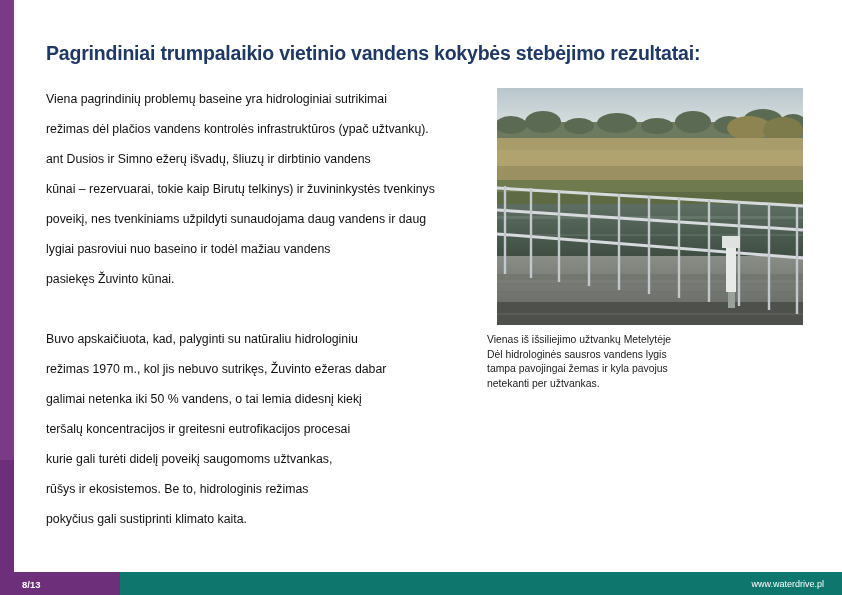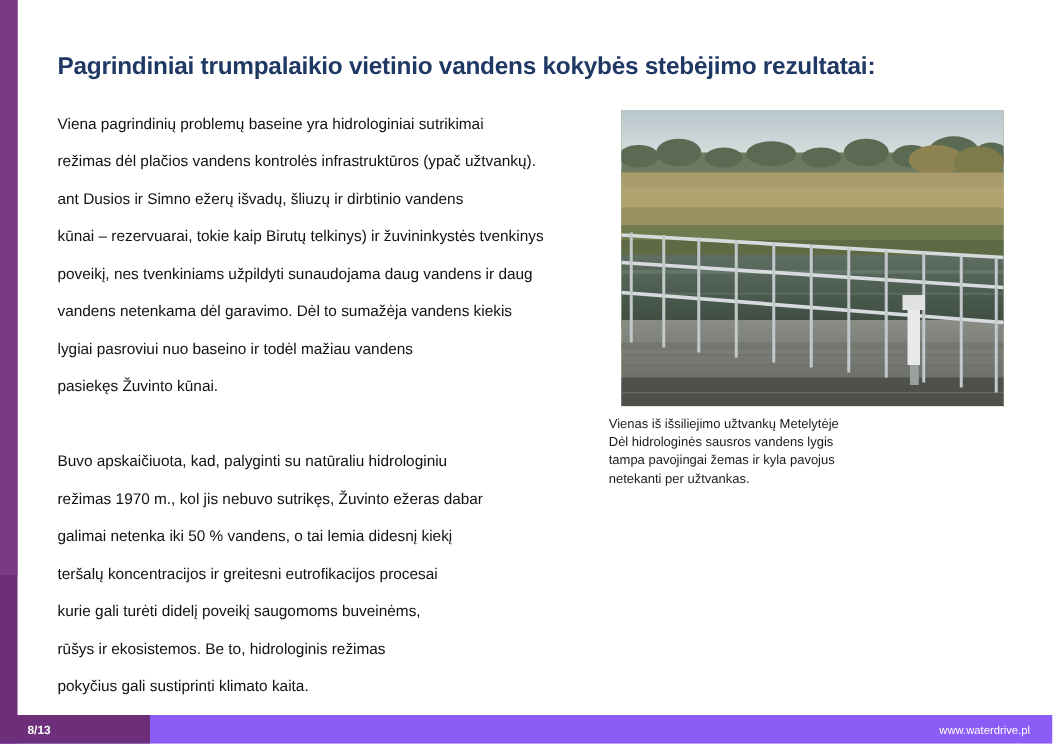--- a/index.html
+++ b/index.html
@@ -86,21 +86,21 @@
   }
   .caption div {
     white-space: nowrap;
   }
   .footer {
     position: absolute;
     left: 0;
     bottom: 0;
     width: 842px;
     height: 23px;
-    background: #8b5cf6;
+    background: #0f766e;
   }
   .footer-left {
     position: absolute;
     left: 0;
     bottom: 0;
     width: 120px;
     height: 23px;
     background: #6d2f7a;
   }
   .page-num {
@@ -130,29 +130,28 @@
   </div>
 
   <div class="title">Pagrindiniai trumpalaikio vietinio vandens kokybės stebėjimo rezultatai:</div>
 
   <div class="body-text">
     <p>Viena pagrindinių problemų baseine yra hidrologiniai sutrikimai</p>
     <p>režimas dėl plačios vandens kontrolės infrastruktūros (ypač užtvankų).</p>
     <p>ant Dusios ir Simno ežerų išvadų, šliuzų ir dirbtinio vandens</p>
     <p>kūnai – rezervuarai, tokie kaip Birutų telkinys) ir žuvininkystės tvenkinys</p>
     <p>poveikį, nes tvenkiniams užpildyti sunaudojama daug vandens ir daug</p>
-    <p>vandens netenkama dėl garavimo. Dėl to sumažėja vandens kiekis</p>
     <p>lygiai pasroviui nuo baseino ir todėl mažiau vandens</p>
     <p>pasiekęs Žuvinto kūnai.</p>
     <div class="para-gap"></div>
     <p>Buvo apskaičiuota, kad, palyginti su natūraliu hidrologiniu</p>
     <p>režimas 1970 m., kol jis nebuvo sutrikęs, Žuvinto ežeras dabar</p>
     <p>galimai netenka iki 50 % vandens, o tai lemia didesnį kiekį</p>
     <p>teršalų koncentracijos ir greitesni eutrofikacijos procesai</p>
-    <p>kurie gali turėti didelį poveikį saugomoms buveinėms,</p>
+    <p>kurie gali turėti didelį poveikį saugomoms užtvankas,</p>
     <p>rūšys ir ekosistemos. Be to, hidrologinis režimas</p>
     <p>pokyčius gali sustiprinti klimato kaita.</p>
   </div>
 
   <div class="photo">
     <svg width="306" height="237" viewBox="0 0 306 237" xmlns="http://www.w3.org/2000/svg">
       <defs>
         <linearGradient id="sky" x1="0" y1="0" x2="0" y2="1">
           <stop offset="0%" stop-color="#b8c6cc"></stop>
           <stop offset="100%" stop-color="#dfe4e2"></stop>

